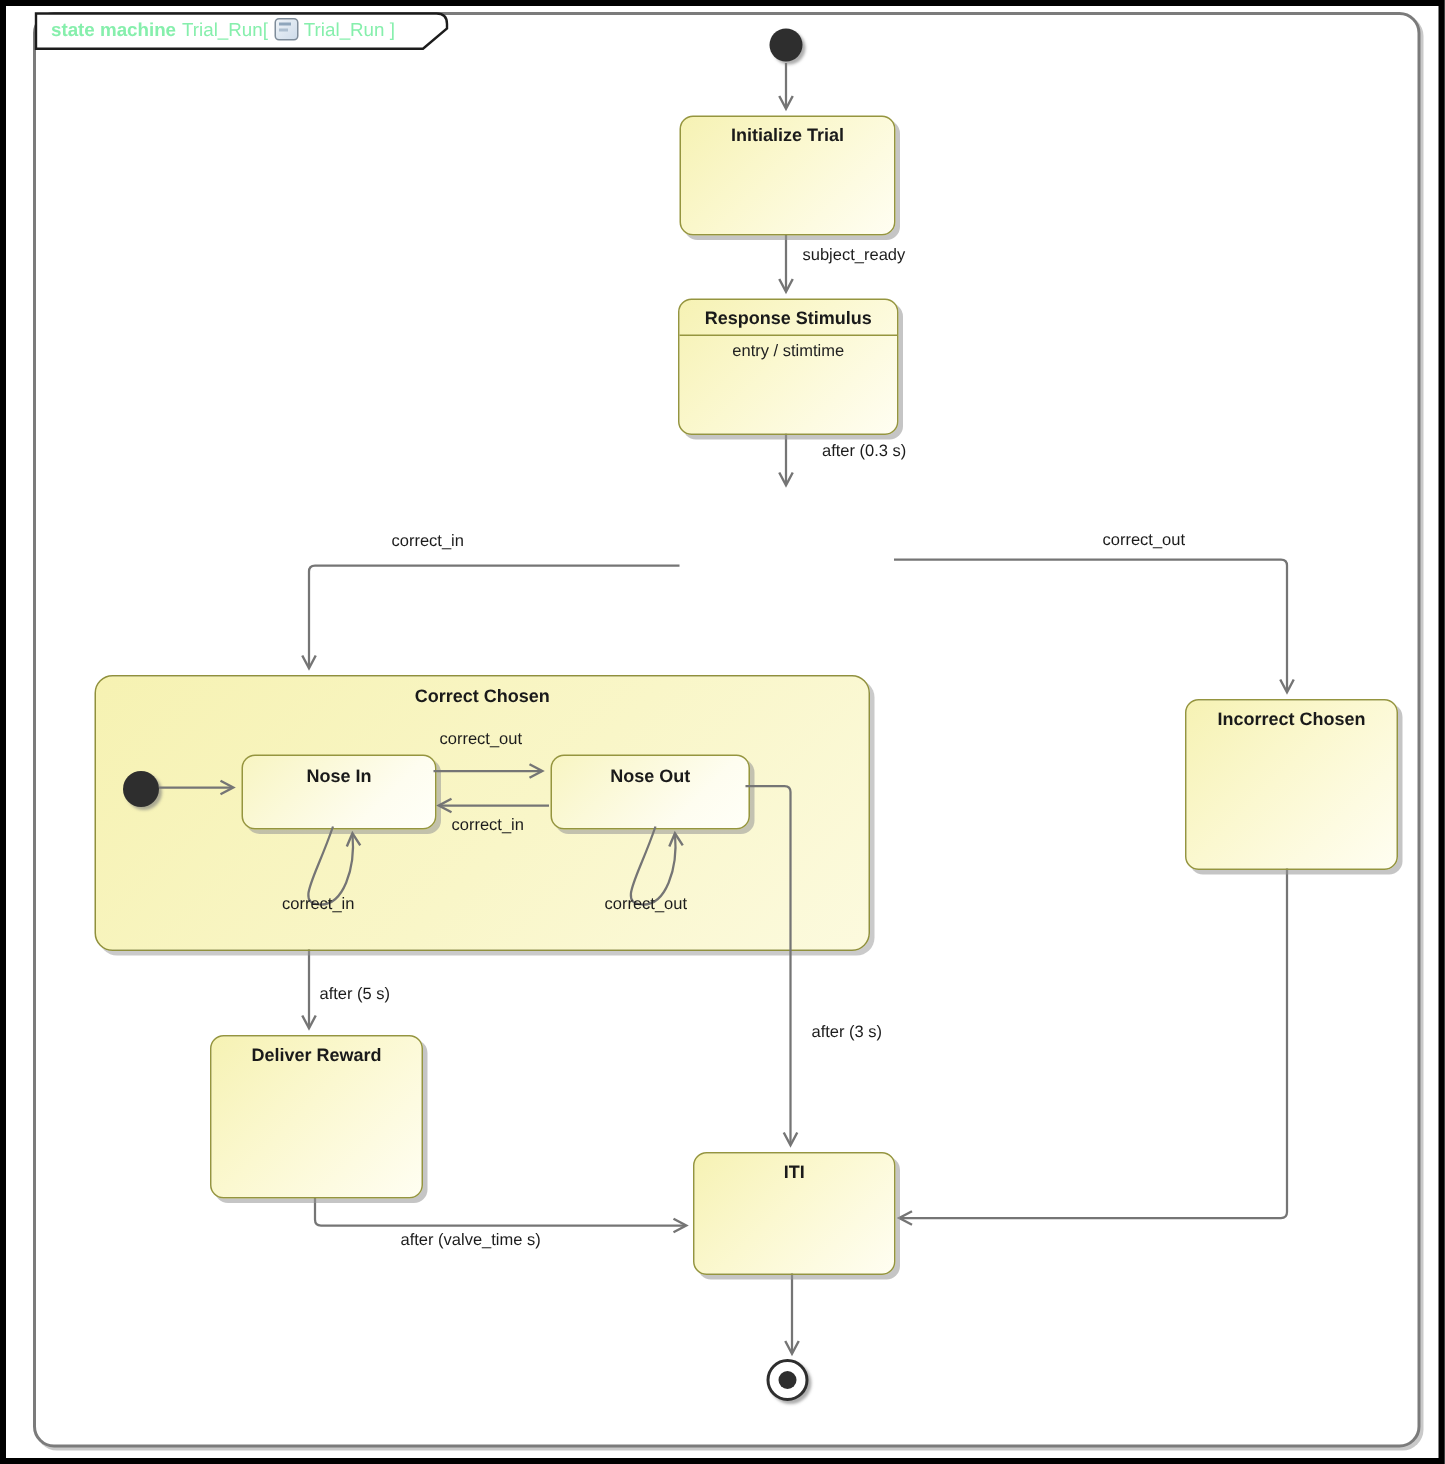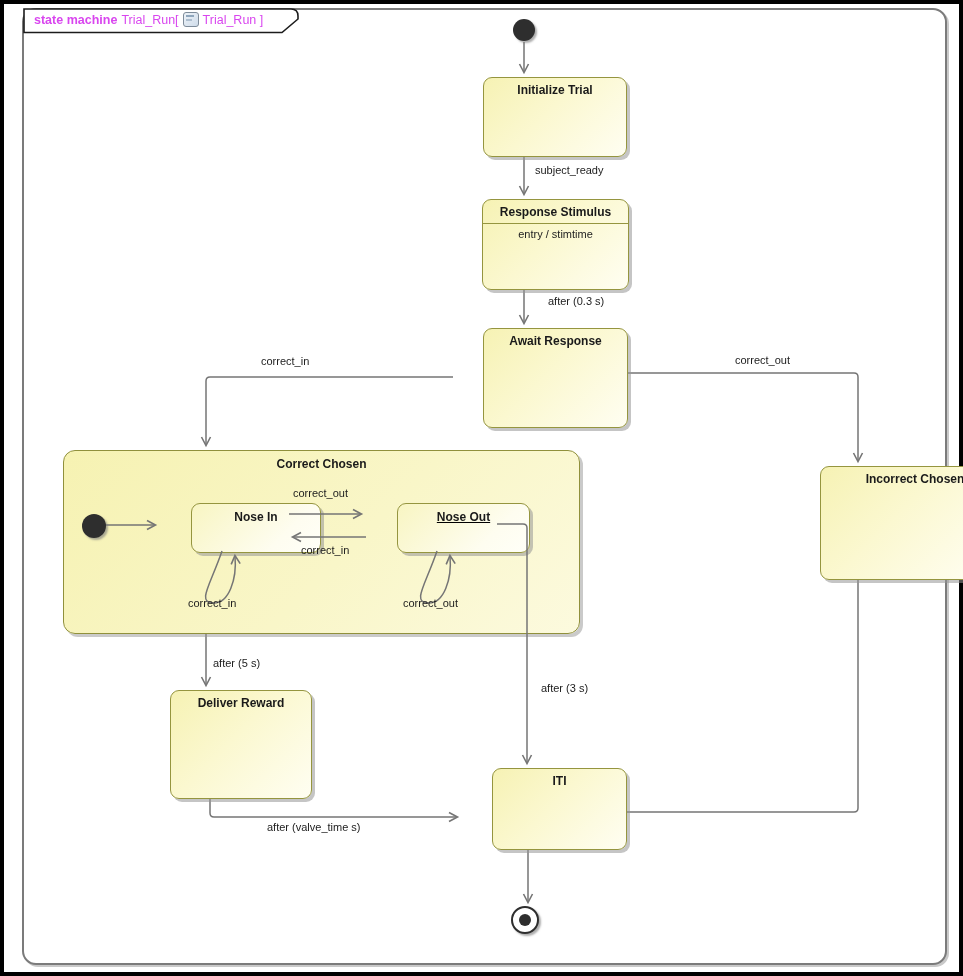--- a/index.html
+++ b/index.html
@@ -8,31 +8,31 @@
   .paper{position:absolute;left:4px;top:4px;right:4px;bottom:4px;background:#ffffff;}
   .canvas{position:absolute;left:0;top:0;width:963px;height:976px;}
 
   .frame{position:absolute;left:22px;top:8px;width:921px;height:953px;
          border:2px solid #7b7b7b;border-radius:14px;background:#fff;
          box-shadow:2px 2px 0 #c9c9c9;z-index:0;}
 
   svg.wires{position:absolute;left:0;top:0;width:963px;height:976px;pointer-events:none;}
   .lower{z-index:1;} .upper{z-index:3;}
 
-  .tabtext{position:absolute;left:34px;top:12px;z-index:6;font-size:12.5px;color:#d946ef;
+  .tabtext{position:absolute;left:34px;top:12px;z-index:6;font-size:12.5px;color:#86efac;
            white-space:nowrap;display:flex;align-items:center;gap:4px;}
   .tabtext .kw{font-weight:bold;}
   .dg-icon{display:inline-block;width:14px;height:13px;border:1px solid #7e8c9a;border-radius:3px;
            background:linear-gradient(135deg,#eef3f8,#cfdcea);position:relative;}
   .dg-icon:before{content:"";position:absolute;left:2px;top:2px;width:8px;height:2px;background:#8fa6bc;}
   .dg-icon:after{content:"";position:absolute;left:2px;top:6px;width:6px;height:2px;background:#aebfd0;}
 
   .state{position:absolute;border:1px solid #95953f;border-radius:9px;
          background:linear-gradient(135deg,#f6f2b4 0%,#fbf8d0 45%,#fffef2 100%);
-         box-shadow:3px 3px 0 rgba(150,150,150,.55);z-index:4;margin-left:30px;}
+         box-shadow:3px 3px 0 rgba(150,150,150,.55);z-index:4;}
   .state .title{font-weight:bold;font-size:12px;color:#1a1a1a;text-align:center;padding-top:5px;}
   .state .sep{border-top:1px solid #95953f;margin-top:4px;}
   .state .body{font-size:11px;color:#222;text-align:center;padding:4px 3px;}
 
   .composite{position:absolute;left:63px;top:450px;width:515px;height:182px;
              border:1px solid #90903c;border-radius:12px;
              background:linear-gradient(135deg,#f6f2b2 0%,#f9f6c8 55%,#fcfade 100%);
              box-shadow:3px 3px 0 rgba(150,150,150,.5);z-index:2;}
   .composite .title{font-weight:bold;font-size:12px;color:#1a1a1a;text-align:center;padding-top:6px;}
   .inner{background:linear-gradient(135deg,#f8f5c2 0%,#fefdf0 70%,#fffff8 100%);}
@@ -92,43 +92,40 @@
     <div class="state" style="left:453px;top:77px;width:142px;height:78px;">
       <div class="title">Initialize Trial</div>
     </div>
 
     <div class="state" style="left:452px;top:199px;width:145px;height:89px;">
       <div class="title">Response Stimulus</div>
       <div class="sep"></div>
       <div class="body">entry / stimtime</div>
     </div>
 
-    <div class="state" style="left:453px;top:328px;width:143px;height:98px;">
-      <div class="title">Await Response</div>
-    </div>
 
-    <div class="state" style="left:790px;top:466px;width:140px;height:112px;padding-left:24px;">
+    <div class="state" style="left:790px;top:466px;width:140px;height:112px;">
       <div class="title">Incorrect Chosen</div>
     </div>
 
     <div class="state" style="left:140px;top:690px;width:140px;height:107px;">
       <div class="title">Deliver Reward</div>
     </div>
 
     <div class="state" style="left:462px;top:768px;width:133px;height:80px;">
       <div class="title">ITI</div>
     </div>
 
     <div class="composite">
       <div class="title">Correct Chosen</div>
       <div class="dot" style="left:18px;top:63px;width:24px;height:24px;"></div>
       <div class="state inner" style="left:97px;top:52px;width:128px;height:48px;">
         <div class="title">Nose In</div>
       </div>
-      <div class="state inner" style="left:303px;top:52px;width:131px;height:48px;text-decoration:underline;">
+      <div class="state inner" style="left:303px;top:52px;width:131px;height:48px;">
         <div class="title">Nose Out</div>
       </div>
     </div>
 
     <svg class="wires upper">
       <g fill="none" stroke="#757575" stroke-width="1.5">
         <path d="M106,525 L155,525" marker-end="url(#arr)"></path>
         <path d="M289,514 L361,514" marker-end="url(#arr)"></path>
         <path d="M366,537 L293,537" marker-end="url(#arr)"></path>
         <path d="M222,551 C210,586 197,602 213,603 C229,604 237,579 235,556" marker-end="url(#arr)"></path>

